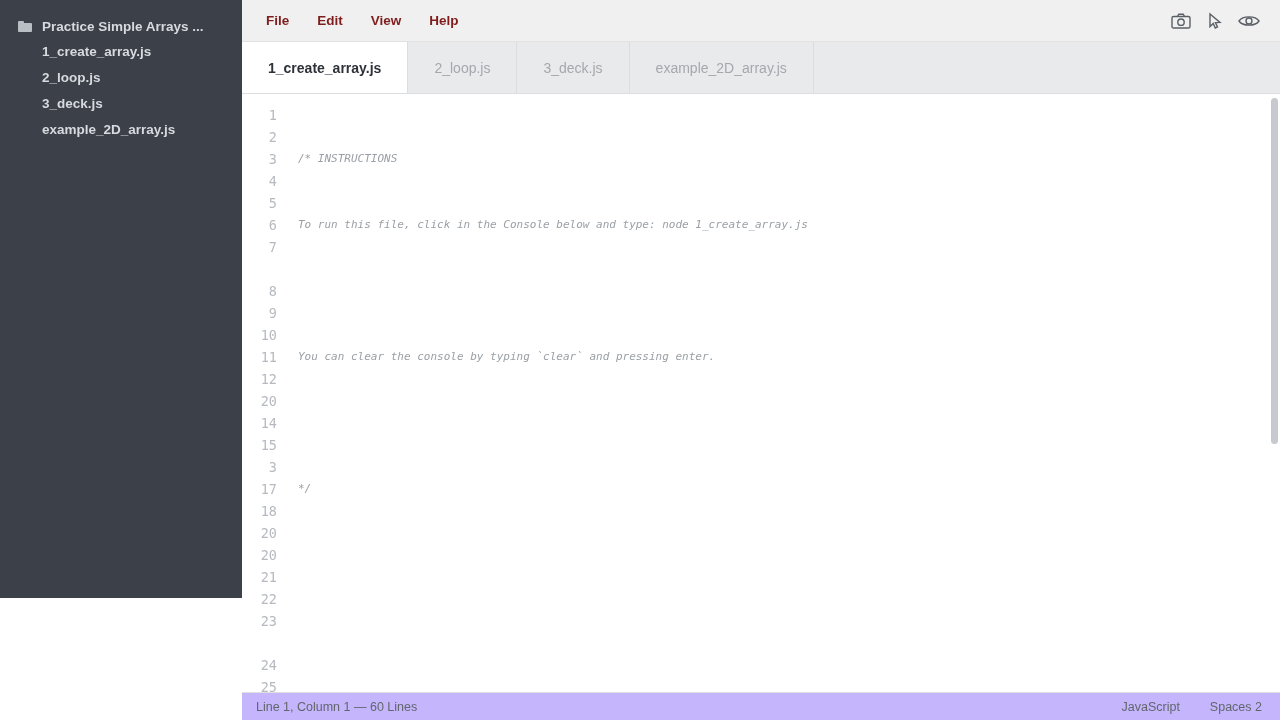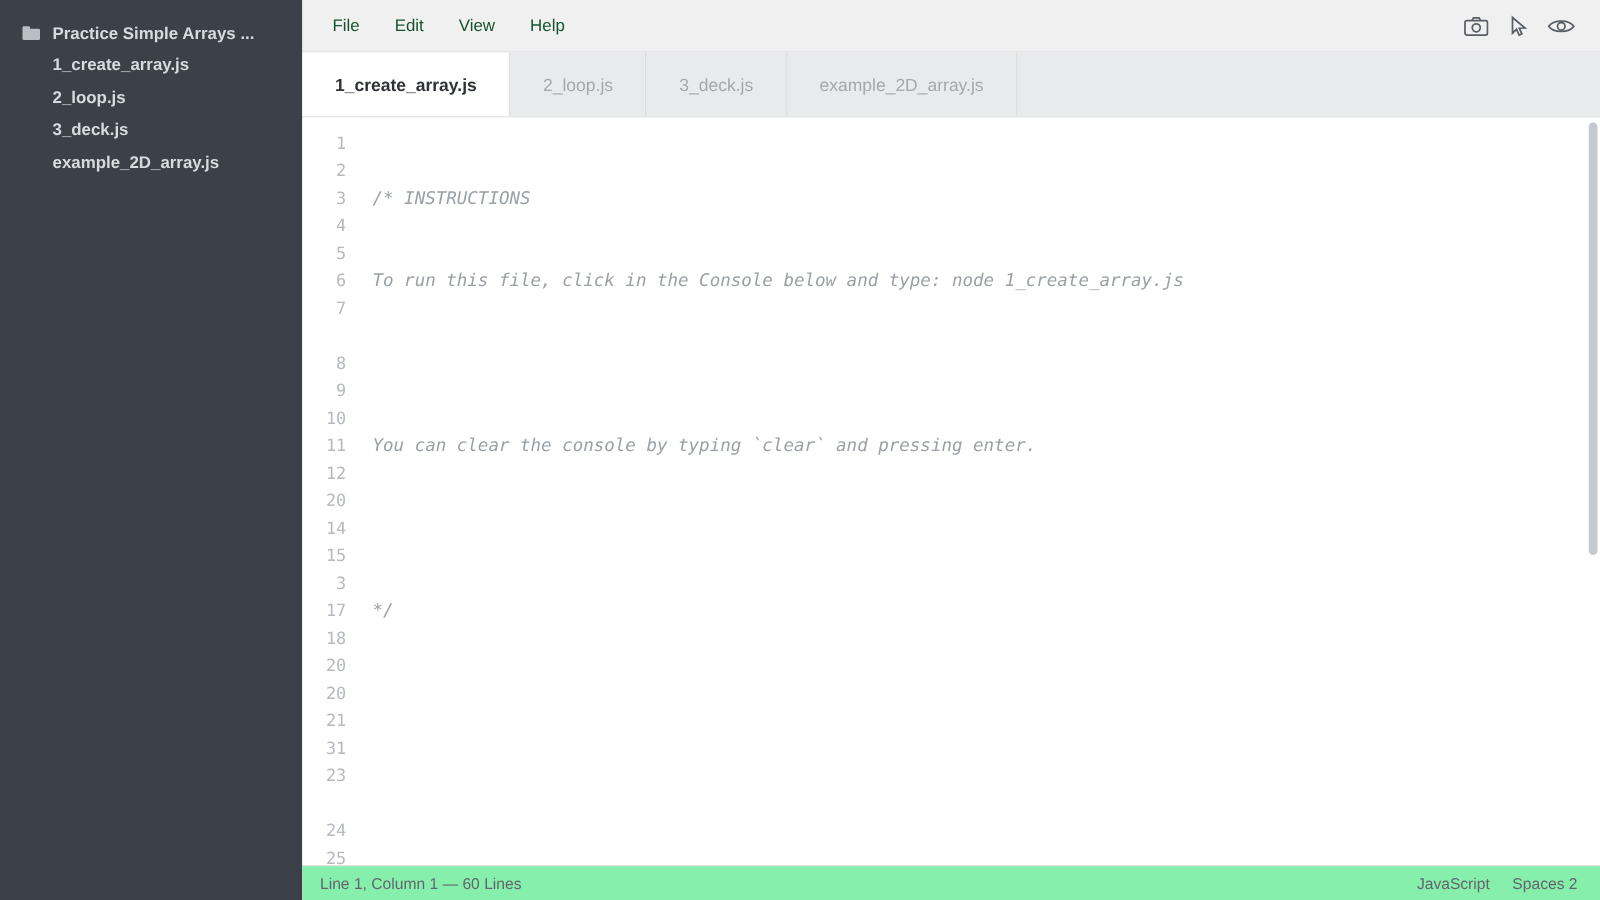--- a/index.html
+++ b/index.html
@@ -10,21 +10,21 @@
     background: #ffffff;
   }
   .app {
     display: flex;
     width: 1280px; height: 720px;
   }
 
   
   .sidebar {
     width: 242px;
-    height: 720px;
+    height: 598px;
     background: #3b4049;
     color: #c9ccd1;
     padding-top: 13px;
     flex: 0 0 242px;
   }
   .project-row {
     display: flex;
     align-items: center;
     padding: 2px 10px 2px 18px;
     height: 26px;
@@ -83,23 +83,24 @@
     height: 42px;
     background: #f0f0f0;
     border-bottom: 1px solid #e2e2e2;
     display: flex;
     align-items: center;
     padding: 0 14px 0 10px;
     flex: 0 0 42px;
   }
   .menu-item {
     font-size: 13.5px;
-    color: #14532d;
+    color: #7f1d1d;
     padding: 6px 14px;
     cursor: pointer;
+    font-weight: bold;
   }
   .menu-spacer { flex: 1 1 auto; }
   .icon-btn {
     width: 34px; height: 28px;
     display: flex; align-items: center; justify-content: center;
     cursor: pointer;
     color: #5a5f66;
   }
 
   
@@ -155,21 +156,21 @@
   .gutter .ln {
     height: 22px;
     line-height: 22px;
     padding-right: 9px;
   }
   .gutter .ln.tall { height: 44px; }
   .code {
     flex: 1 1 auto;
     padding: 10px 18px 0 12px;
     font-family: "DejaVu Sans Mono", monospace;
-    font-size: 14px;
+    font-size: 11px;
     line-height: 22px;
     color: #9aa0a6;
     font-style: italic;
     white-space: pre-wrap;
     overflow: hidden;
   }
   .code .row { min-height: 22px; }
   .scrollbar {
     position: absolute;
     right: 2px;
@@ -177,30 +178,30 @@
     width: 7px;
     height: 346px;
     background: #c6c9cd;
     border-radius: 4px;
   }
 
   
   .statusbar {
     height: 28px;
     flex: 0 0 28px;
-    background: #86efac;
+    background: #c4b5fd;
     border-top: 1px solid #e0e0e0;
     display: flex;
     align-items: center;
     padding: 0 18px 0 14px;
     font-size: 12.5px;
     color: #62666c;
   }
   .status-left { flex: 1 1 auto; }
-  .status-right { display: flex; gap: 18px; }
+  .status-right { display: flex; gap: 30px; }
 </style>
 </head>
 <body>
 
 <div class="app">
 
   <div class="sidebar">
     <div class="project-row">
       <span class="folder-icon"></span>
       <span class="project-name">Practice Simple Arrays ...</span>
@@ -264,21 +265,21 @@
         <div class="ln">12</div>
         <div class="ln">20</div>
         <div class="ln">14</div>
         <div class="ln">15</div>
         <div class="ln">3</div>
         <div class="ln">17</div>
         <div class="ln">18</div>
         <div class="ln">20</div>
         <div class="ln">20</div>
         <div class="ln">21</div>
-        <div class="ln">31</div>
+        <div class="ln">22</div>
         <div class="ln tall">23</div>
         <div class="ln">24</div>
         <div class="ln">25</div>
       </div>
 
       <div class="code">
         <div class="row">/* INSTRUCTIONS</div>
         <div class="row">To run this file, click in the Console below and type: node 1_create_array.js</div>
         <div class="row"></div>
         <div class="row">You can clear the console by typing `clear` and pressing enter.</div>

